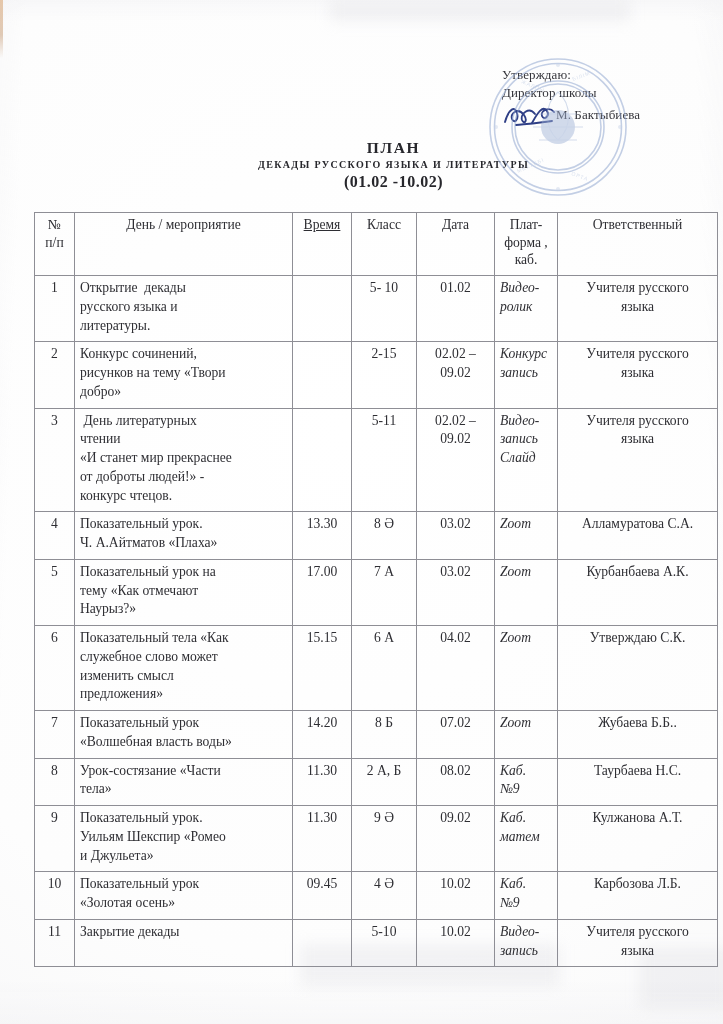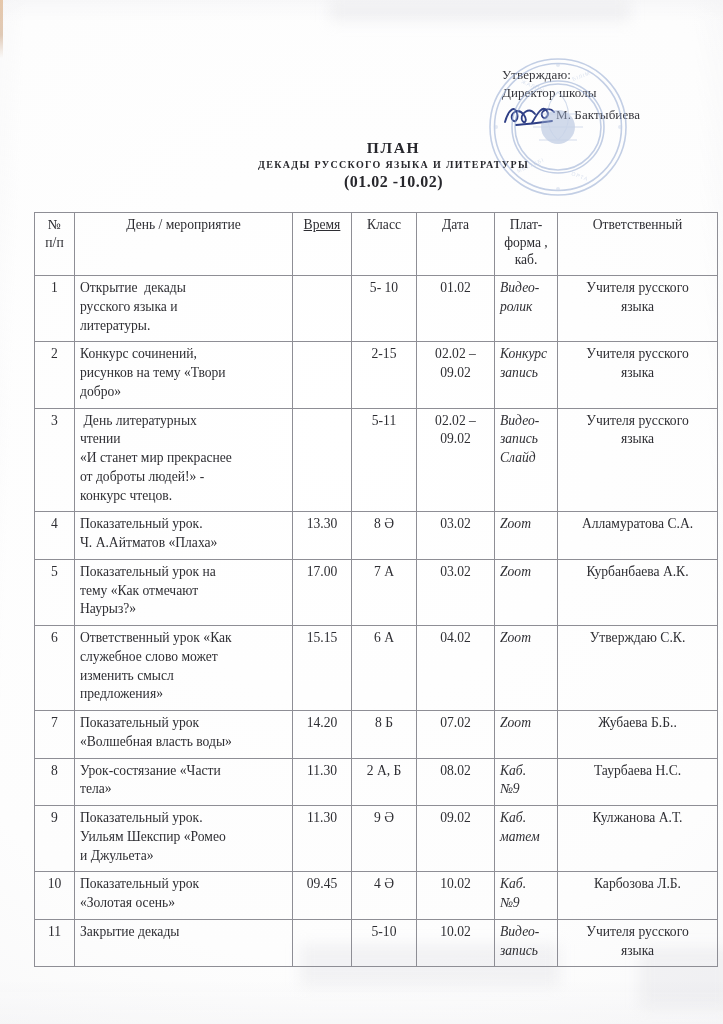--- a/index.html
+++ b/index.html
@@ -390,21 +390,21 @@
             </td>
             <td class="c-resp">
               <span class="cell-line">Курбанбаева А.К.</span>
             </td>
           </tr>
           <tr class="pad-row">
             <td class="c-num">
               <span class="cell-line">6</span>
             </td>
             <td class="c-event">
-              <span class="cell-line">Ответственный урок «Как</span>
+              <span class="cell-line">Показательный тела «Как</span>
               <span class="cell-line">служебное слово может</span>
               <span class="cell-line">изменить смысл</span>
               <span class="cell-line">предложения»</span>
             </td>
             <td class="c-time">
               <span class="cell-line">15.15</span>
             </td>
             <td class="c-class">
               <span class="cell-line">6 А</span>
             </td>

